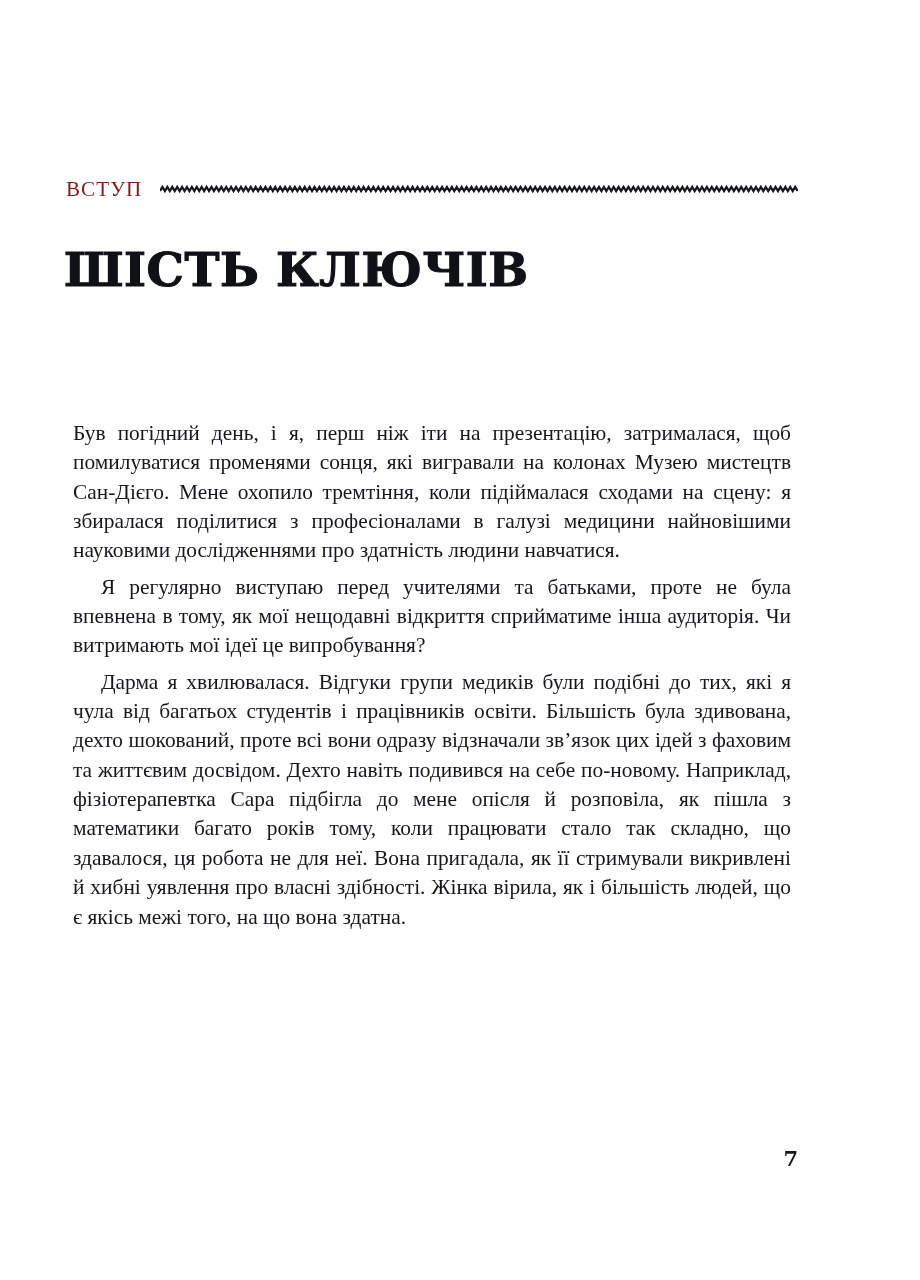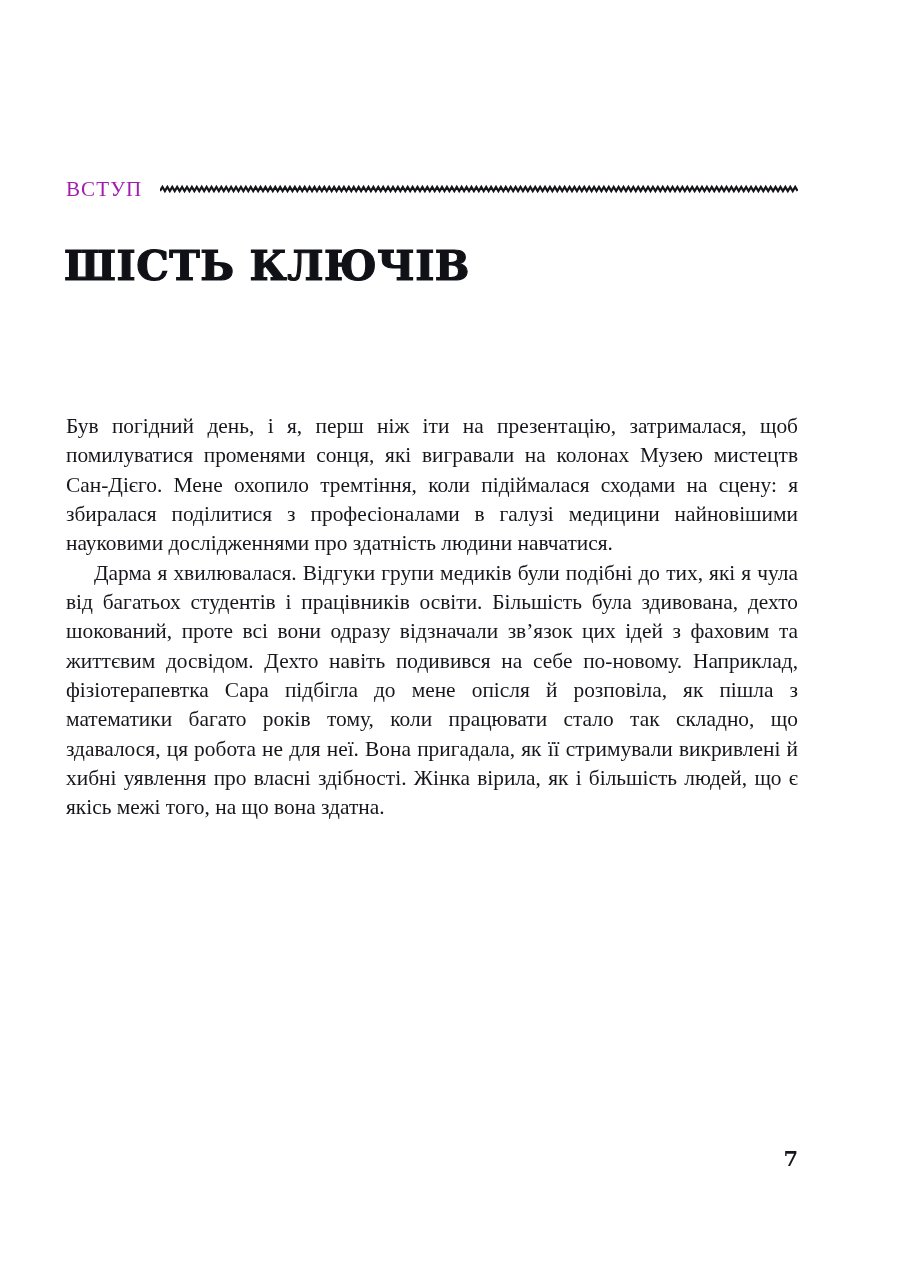--- a/index.html
+++ b/index.html
@@ -28,60 +28,60 @@
     height: 30px;
     display: flex;
     align-items: center;
     gap: 18px;
   }
 
   .running-head-label {
     font-family: "Liberation Serif", "DejaVu Serif", serif;
     font-size: 21px;
     letter-spacing: 1.1px;
-    color: #a21caf;
+    color: #7f1d1d;
     white-space: nowrap;
     line-height: 1;
   }
 
   .rule-wave {
     flex: 1 1 auto;
     height: 14px;
     display: block;
   }
 
   
   .chapter-title {
     position: absolute;
     left: 64px;
     top: 246px;
     width: 740px;
     margin: 0;
     font-family: "DejaVu Serif", "Liberation Serif", serif;
     font-weight: 700;
-    font-size: 41px;
+    font-size: 47px;
     line-height: 1.0;
     letter-spacing: 0.5px;
     color: #101117;
     -webkit-text-stroke: 1.15px #101117;
     white-space: nowrap;
   }
 
   
   .body-text {
     position: absolute;
     left: 66px;
     top: 412px;
     width: 732px;
     height: 704px;
     overflow: hidden;
   }
 
   .body-text p {
-    margin: 0;
+    margin: 7px;
     font-size: 21.4px;
     line-height: 29.35px;
     text-align: justify;
     text-justify: inter-word;
     text-indent: 28px;
     color: #16171c;
     hyphens: manual;
   }
 
   .body-text p.first {
@@ -115,18 +115,19 @@
     <span class="running-head-label">ВСТУП</span>
     <svg class="rule-wave" viewBox="0 0 624 14" preserveAspectRatio="none" aria-hidden="true">
       <path d="M0,9 L2.4,5 L4.8,9 L7.2,5 L9.6,9 L12,5 L14.4,9 L16.8,5 L19.2,9 L21.6,5 L24,9 L26.4,5 L28.8,9 L31.2,5 L33.6,9 L36,5 L38.4,9 L40.8,5 L43.2,9 L45.6,5 L48,9 L50.4,5 L52.8,9 L55.2,5 L57.6,9 L60,5 L62.4,9 L64.8,5 L67.2,9 L69.6,5 L72,9 L74.4,5 L76.8,9 L79.2,5 L81.6,9 L84,5 L86.4,9 L88.8,5 L91.2,9 L93.6,5 L96,9 L98.4,5 L100.8,9 L103.2,5 L105.6,9 L108,5 L110.4,9 L112.8,5 L115.2,9 L117.6,5 L120,9 L122.4,5 L124.8,9 L127.2,5 L129.6,9 L132,5 L134.4,9 L136.8,5 L139.2,9 L141.6,5 L144,9 L146.4,5 L148.8,9 L151.2,5 L153.6,9 L156,5 L158.4,9 L160.8,5 L163.2,9 L165.6,5 L168,9 L170.4,5 L172.8,9 L175.2,5 L177.6,9 L180,5 L182.4,9 L184.8,5 L187.2,9 L189.6,5 L192,9 L194.4,5 L196.8,9 L199.2,5 L201.6,9 L204,5 L206.4,9 L208.8,5 L211.2,9 L213.6,5 L216,9 L218.4,5 L220.8,9 L223.2,5 L225.6,9 L228,5 L230.4,9 L232.8,5 L235.2,9 L237.6,5 L240,9 L242.4,5 L244.8,9 L247.2,5 L249.6,9 L252,5 L254.4,9 L256.8,5 L259.2,9 L261.6,5 L264,9 L266.4,5 L268.8,9 L271.2,5 L273.6,9 L276,5 L278.4,9 L280.8,5 L283.2,9 L285.6,5 L288,9 L290.4,5 L292.8,9 L295.2,5 L297.6,9 L300,5 L302.4,9 L304.8,5 L307.2,9 L309.6,5 L312,9 L314.4,5 L316.8,9 L319.2,5 L321.6,9 L324,5 L326.4,9 L328.8,5 L331.2,9 L333.6,5 L336,9 L338.4,5 L340.8,9 L343.2,5 L345.6,9 L348,5 L350.4,9 L352.8,5 L355.2,9 L357.6,5 L360,9 L362.4,5 L364.8,9 L367.2,5 L369.6,9 L372,5 L374.4,9 L376.8,5 L379.2,9 L381.6,5 L384,9 L386.4,5 L388.8,9 L391.2,5 L393.6,9 L396,5 L398.4,9 L400.8,5 L403.2,9 L405.6,5 L408,9 L410.4,5 L412.8,9 L415.2,5 L417.6,9 L420,5 L422.4,9 L424.8,5 L427.2,9 L429.6,5 L432,9 L434.4,5 L436.8,9 L439.2,5 L441.6,9 L444,5 L446.4,9 L448.8,5 L451.2,9 L453.6,5 L456,9 L458.4,5 L460.8,9 L463.2,5 L465.6,9 L468,5 L470.4,9 L472.8,5 L475.2,9 L477.6,5 L480,9 L482.4,5 L484.8,9 L487.2,5 L489.6,9 L492,5 L494.4,9 L496.8,5 L499.2,9 L501.6,5 L504,9 L506.4,5 L508.8,9 L511.2,5 L513.6,9 L516,5 L518.4,9 L520.8,5 L523.2,9 L525.6,5 L528,9 L530.4,5 L532.8,9 L535.2,5 L537.6,9 L540,5 L542.4,9 L544.8,5 L547.2,9 L549.6,5 L552,9 L554.4,5 L556.8,9 L559.2,5 L561.6,9 L564,5 L566.4,9 L568.8,5 L571.2,9 L573.6,5 L576,9 L578.4,5 L580.8,9 L583.2,5 L585.6,9 L588,5 L590.4,9 L592.8,5 L595.2,9 L597.6,5 L600,9 L602.4,5 L604.8,9 L607.2,5 L609.6,9 L612,5 L614.4,9 L616.8,5 L619.2,9 L621.6,5 L624,9" fill="none" stroke="#15161b" stroke-width="2.2" stroke-linejoin="miter"></path>
     </svg>
   </div>
 
   <h1 class="chapter-title">ШІСТЬ КЛЮЧІВ</h1>
 
   <div class="body-text">
     <p class="first">Був погідний день, і я, перш ніж іти на презентацію, затрималася, щоб помилуватися променями сонця, які вигравали на колонах Музею мистецтв Сан-Дієго. Мене охопило тремтіння, коли підіймалася сходами на сцену: я збиралася поділитися з професіоналами в галузі медицини найновішими науковими дослідженнями про здатність людини навчатися.</p>
+    <p>Я регулярно виступаю перед учителями та батьками, проте не була впевнена в тому, як мої нещодавні відкриття сприйматиме інша аудиторія. Чи витримають мої ідеї це випробування?</p>
     <p>Дарма я хвилювалася. Відгуки групи медиків були подібні до тих, які я чула від багатьох студентів і працівників освіти. Більшість була здивована, дехто шокований, проте всі вони одразу відзначали зв’язок цих ідей з фаховим та життєвим досвідом. Дехто навіть подивився на себе по-новому. Наприклад, фізіотерапевтка Сара підбігла до мене опісля й розповіла, як пішла з математики багато років тому, коли працювати стало так складно, що здавалося, ця робота не для неї. Вона пригадала, як її стримували викривлені й хибні уявлення про власні здібності. Жінка вірила, як і більшість людей, що є якісь межі того, на що вона здатна.</p>
   </div>
 
   <div class="folio">7</div>
 
 </div>
 
 </body></html>

